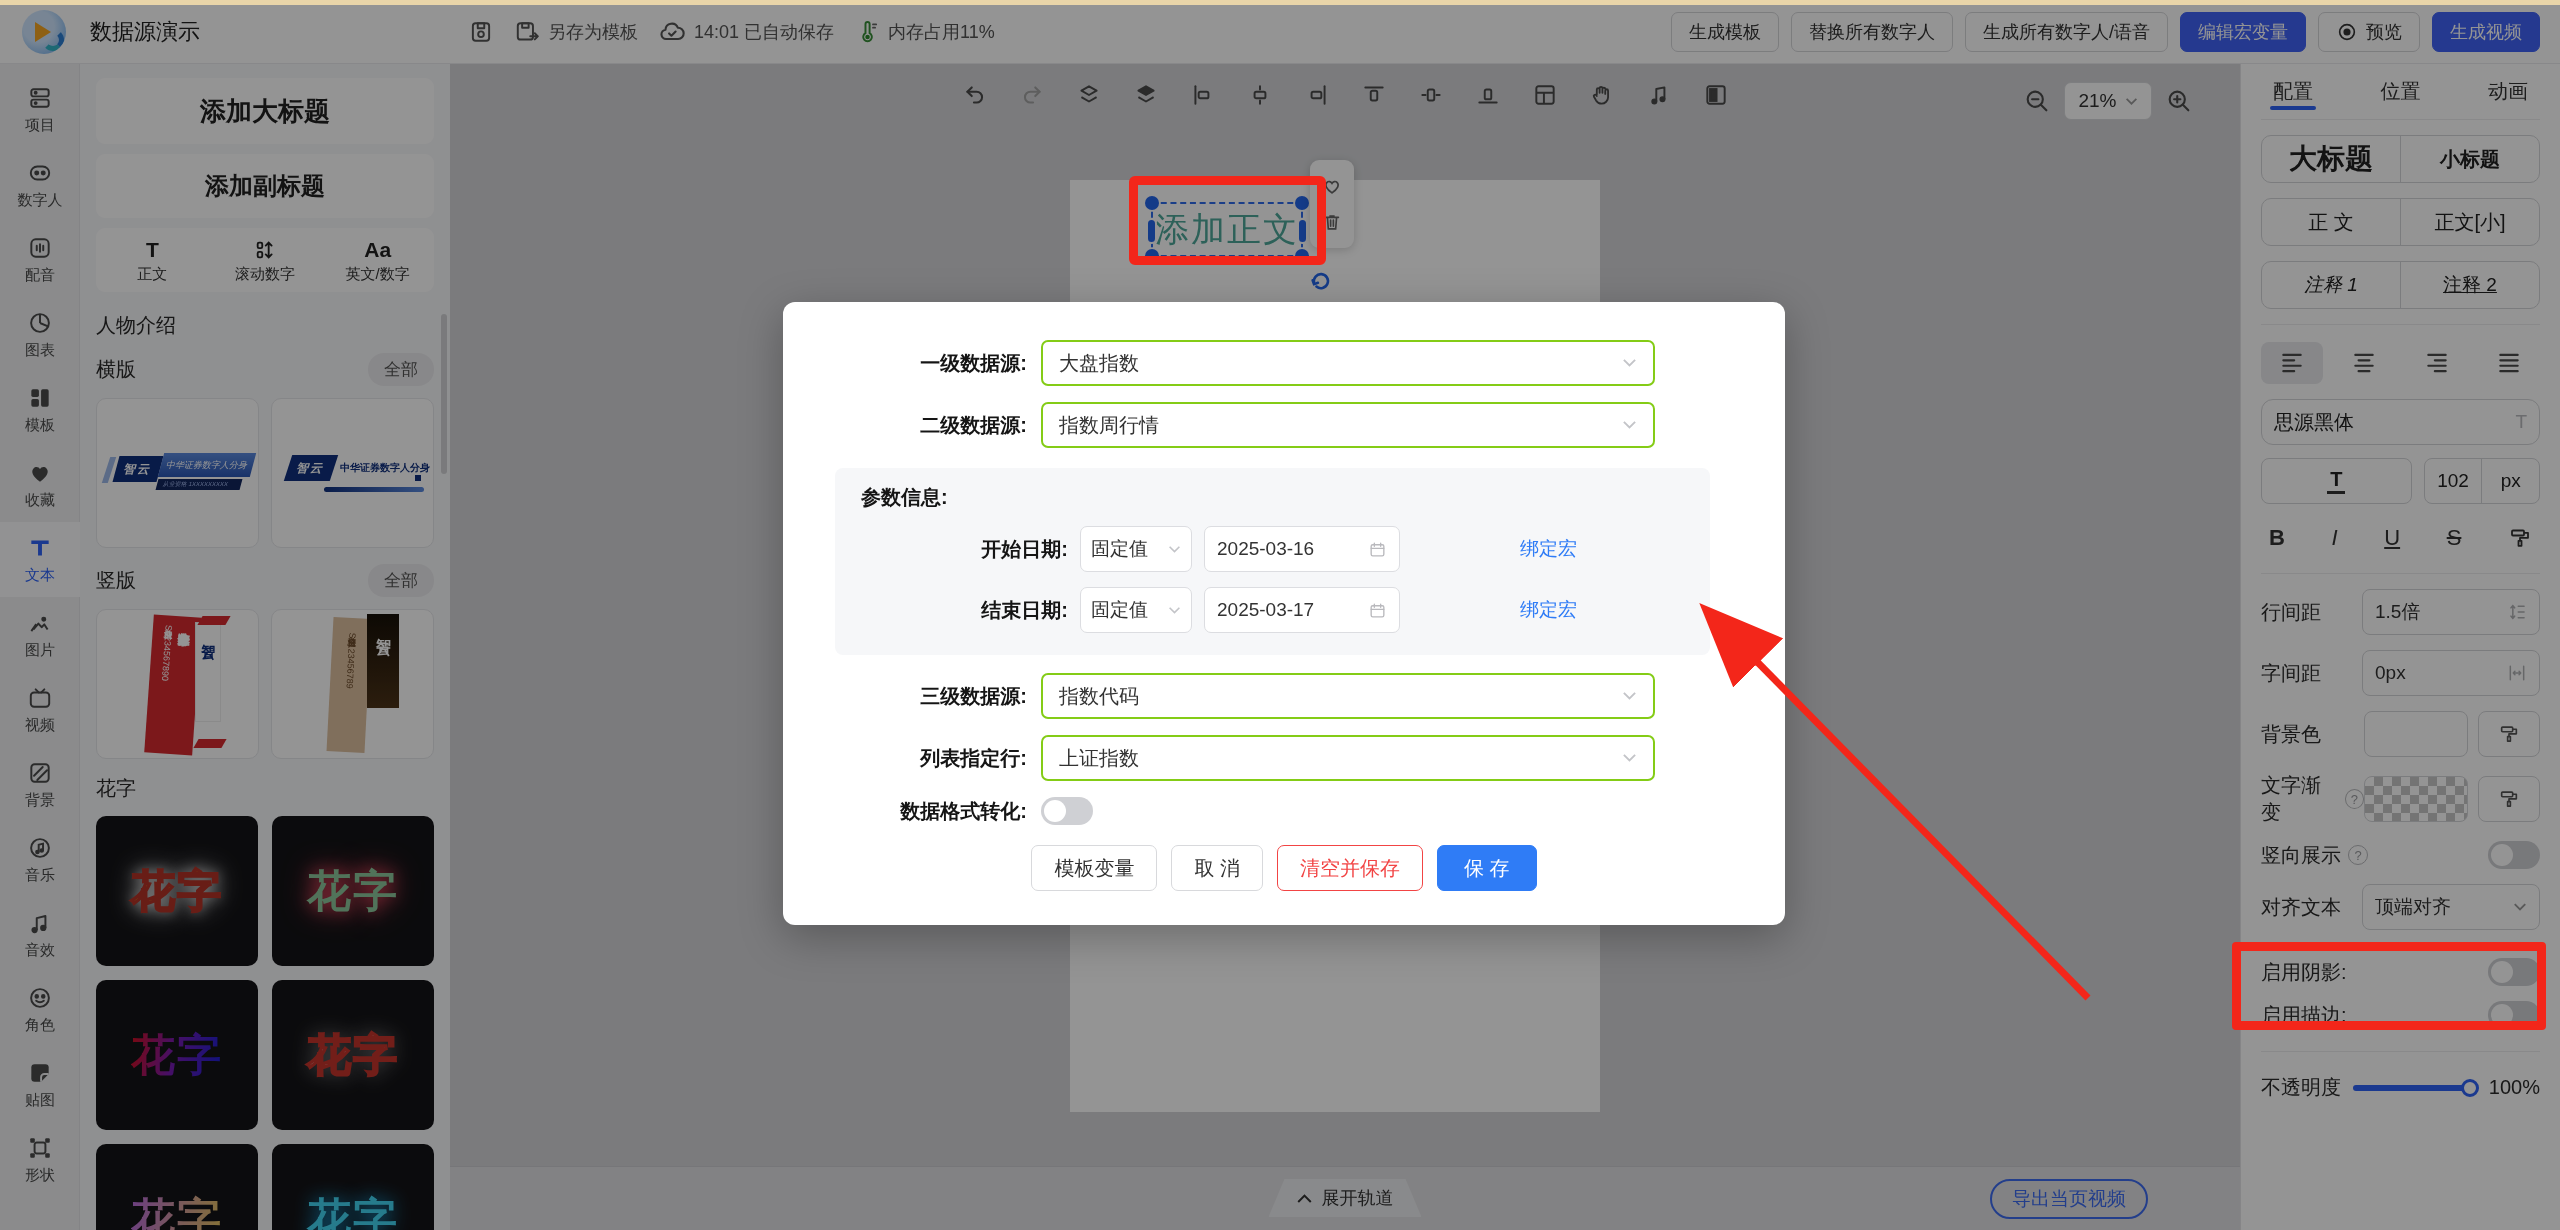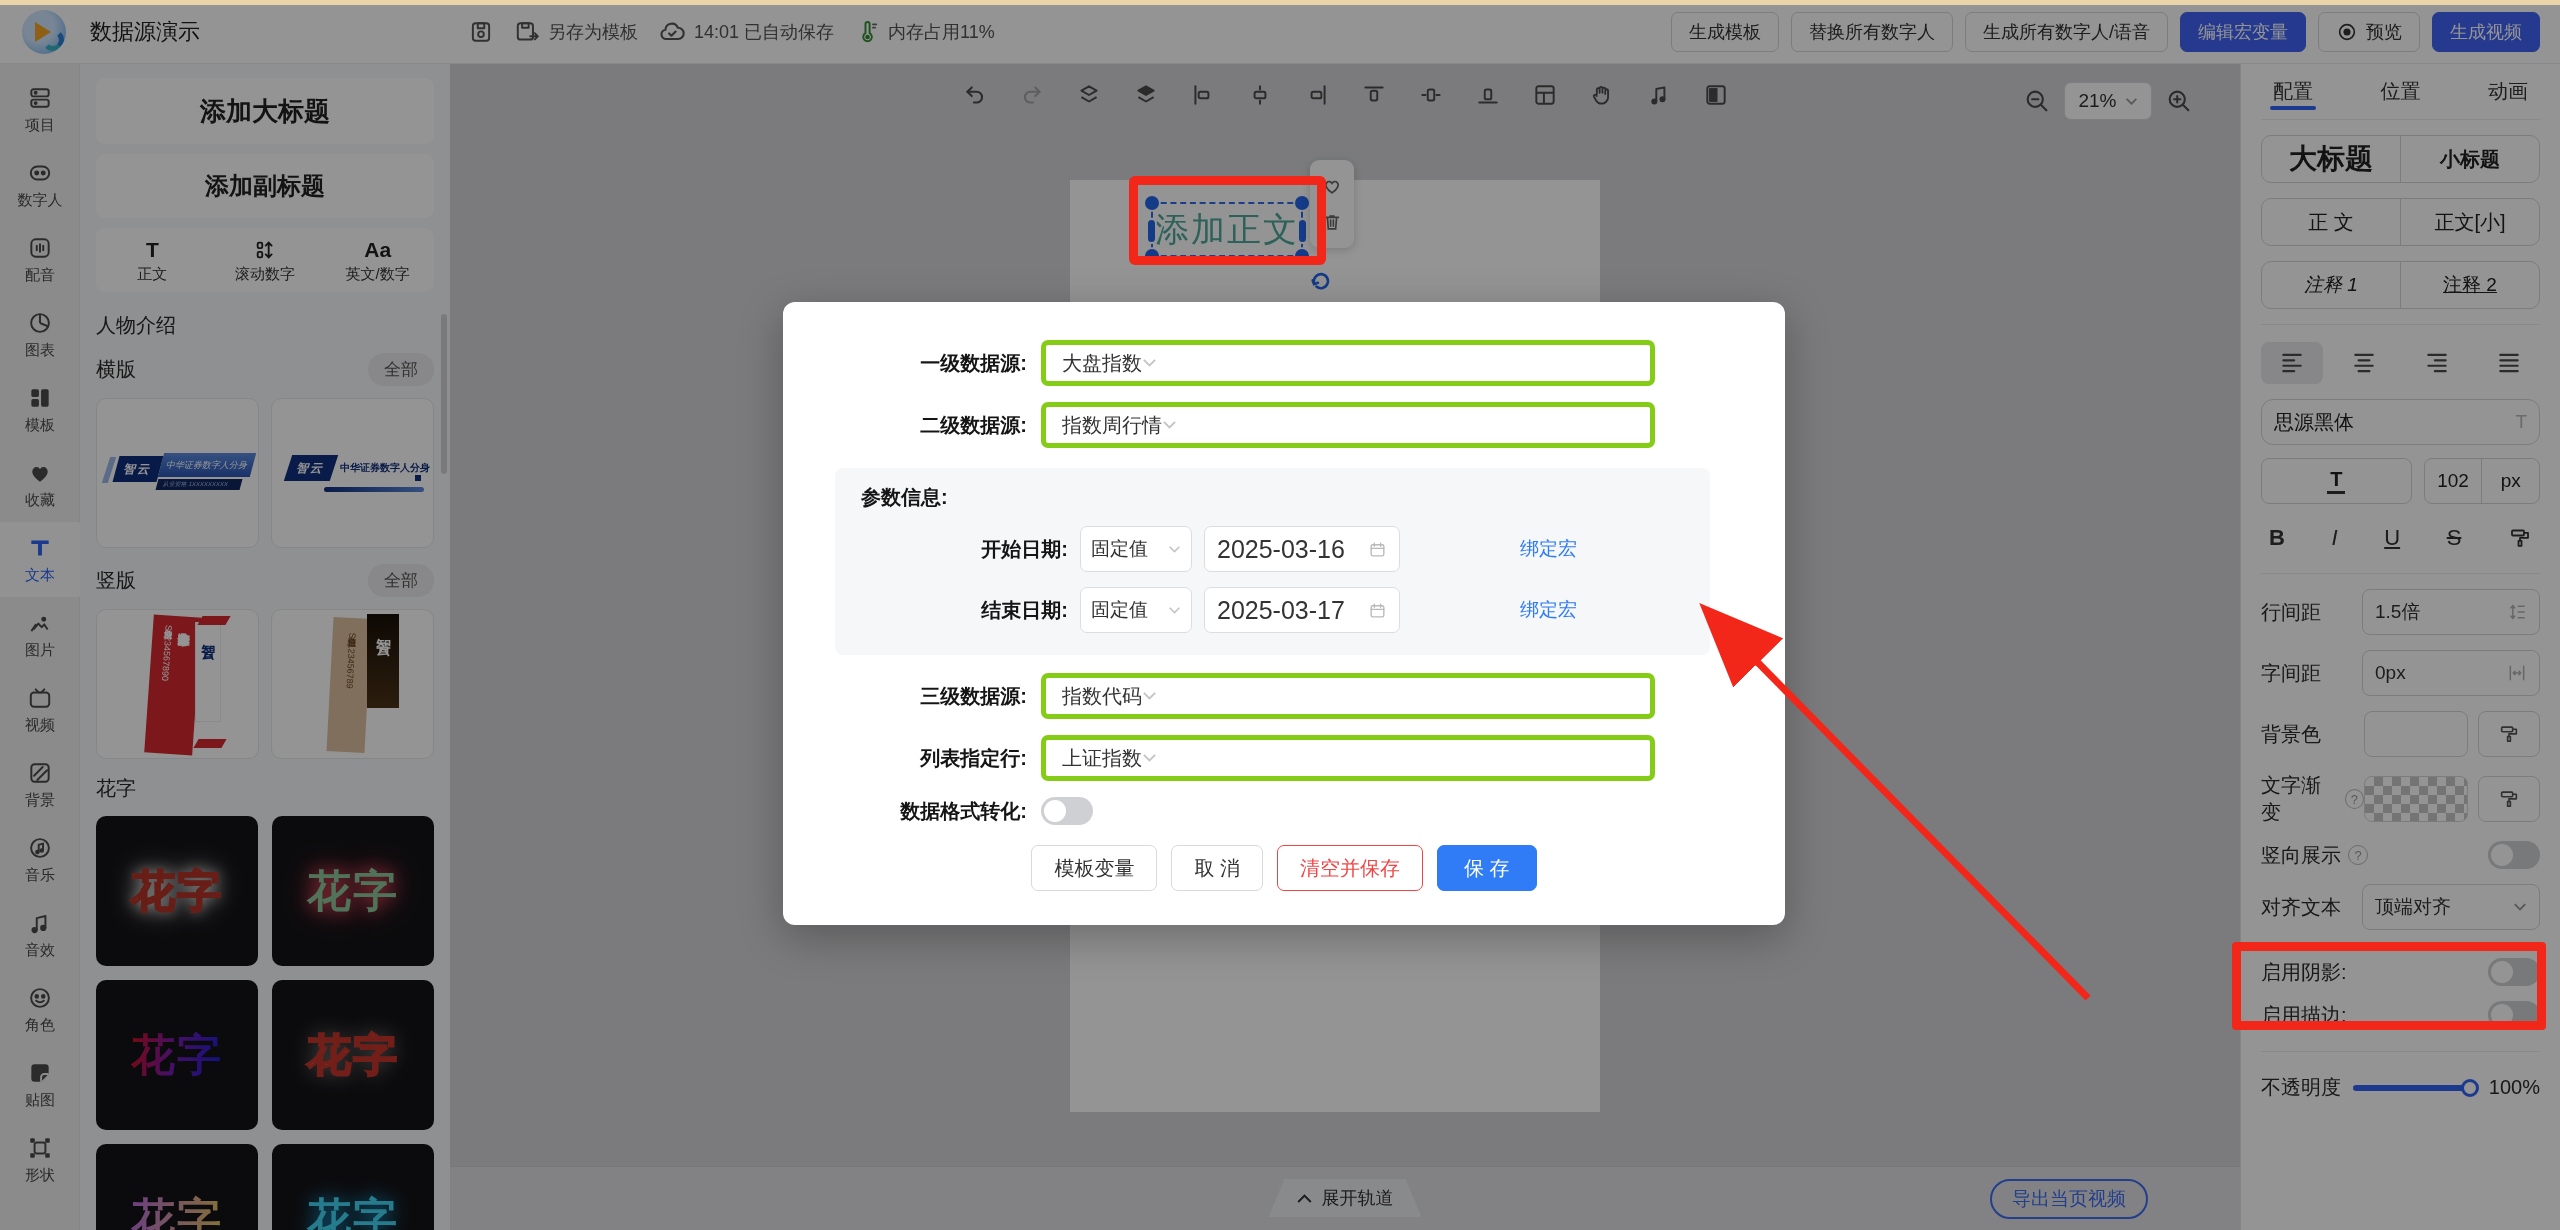--- a/index.html
+++ b/index.html
@@ -114,27 +114,27 @@
 .qmark{width:20px;height:20px;border-radius:50%;border:1.5px solid #b9babd;color:#9a9b9f;font-size:13px;display:flex;align-items:center;justify-content:center}
 .cvar{margin-top:26px;height:46px;border:1.5px solid #c8c9cc;border-radius:8px;display:flex;align-items:center;justify-content:center;font-size:20px;color:#222;background:#fff;width:100%}
 .oprow{display:flex;align-items:center;gap:12px;margin-top:22px;font-size:20px;color:#2b2b2b}
 .slider{flex:1;height:6px;background:#2E62F6;border-radius:3px;position:relative}
 .knob{position:absolute;right:-2px;top:50%;transform:translateY(-50%);width:18px;height:18px;border-radius:50%;background:#fff;border:3px solid #2E62F6}
 
 .dim{position:absolute;inset:0;background:rgba(0,0,0,.42);z-index:50}
 .modal{position:absolute;left:783px;top:302px;width:1002px;height:623px;background:#fff;border-radius:12px;box-shadow:0 12px 44px rgba(0,0,0,.28);z-index:60;padding-top:38px;overflow:hidden}
 .mrow{display:flex;align-items:center;margin:0 130px 16px 0}
 .mlabel{width:258px;text-align:right;font-weight:bold;font-size:20px;color:#151515;padding-right:14px;flex:none}
-.msel{flex:1;height:46px;border:5px solid #84cc16;border-radius:7px;display:flex;align-items:center;padding:0 16px;font-size:20px;color:#333;background:#fff}
+.msel{flex:1;height:46px;border:2px solid #84cc16;border-radius:7px;display:flex;align-items:center;justify-content:space-between;padding:0 16px;font-size:20px;color:#333;background:#fff}
 .pbox{margin:20px 75px 18px 52px;background:#f6f7f9;border-radius:8px;padding:16px 0 22px}
 .ptitle{margin-left:26px;font-weight:bold;font-size:20px;color:#151515}
 .pr{display:flex;align-items:center;margin-top:15px}
 .prl{width:245px;text-align:right;font-weight:bold;font-size:20px;color:#151515;padding-right:12px;flex:none}
 .psel{width:112px;height:46px;border:1px solid #dcdde1;border-radius:7px;display:flex;align-items:center;justify-content:space-between;padding:0 10px;font-size:19px;color:#333;background:#fff}
-.pdate{width:196px;height:46px;border:1px solid #dcdde1;border-radius:7px;display:flex;align-items:center;justify-content:space-between;padding:0 12px;font-size:25px;color:#333;background:#fff;margin-left:12px}
+.pdate{width:196px;height:46px;border:1px solid #dcdde1;border-radius:7px;display:flex;align-items:center;justify-content:space-between;padding:0 12px;font-size:19px;color:#333;background:#fff;margin-left:12px}
 .plink{margin-left:120px;color:#2F7CF6;font-size:19px;text-decoration:none}
 .mbtns{display:flex;justify-content:center;gap:14px;margin-top:20px}
 .mbtn{height:46px;padding:0 22px;border:1px solid #d8d9dc;border-radius:7px;background:#fff;font-size:20px;color:#333;display:flex;align-items:center;font-family:inherit}
 .mbtn.danger{border-color:#F24444;color:#F24444}
 .mbtn.primary{background:#2F7CF6;border-color:#2F7CF6;color:#fff;padding:0 26px}
 
 .red1{position:absolute;left:1129px;top:176px;width:197px;height:89px;border:9px solid #F3261A;border-radius:6px;z-index:70}
 .red2{position:absolute;left:2232px;top:942px;width:314px;height:88px;border:9px solid #F3261A;border-radius:4px;z-index:70}
 #arrowsvg{position:absolute;inset:0;z-index:68;pointer-events:none}
 .topstrip{position:absolute;top:0;left:0;right:0;height:5px;background:#E9D5A9;z-index:80}

